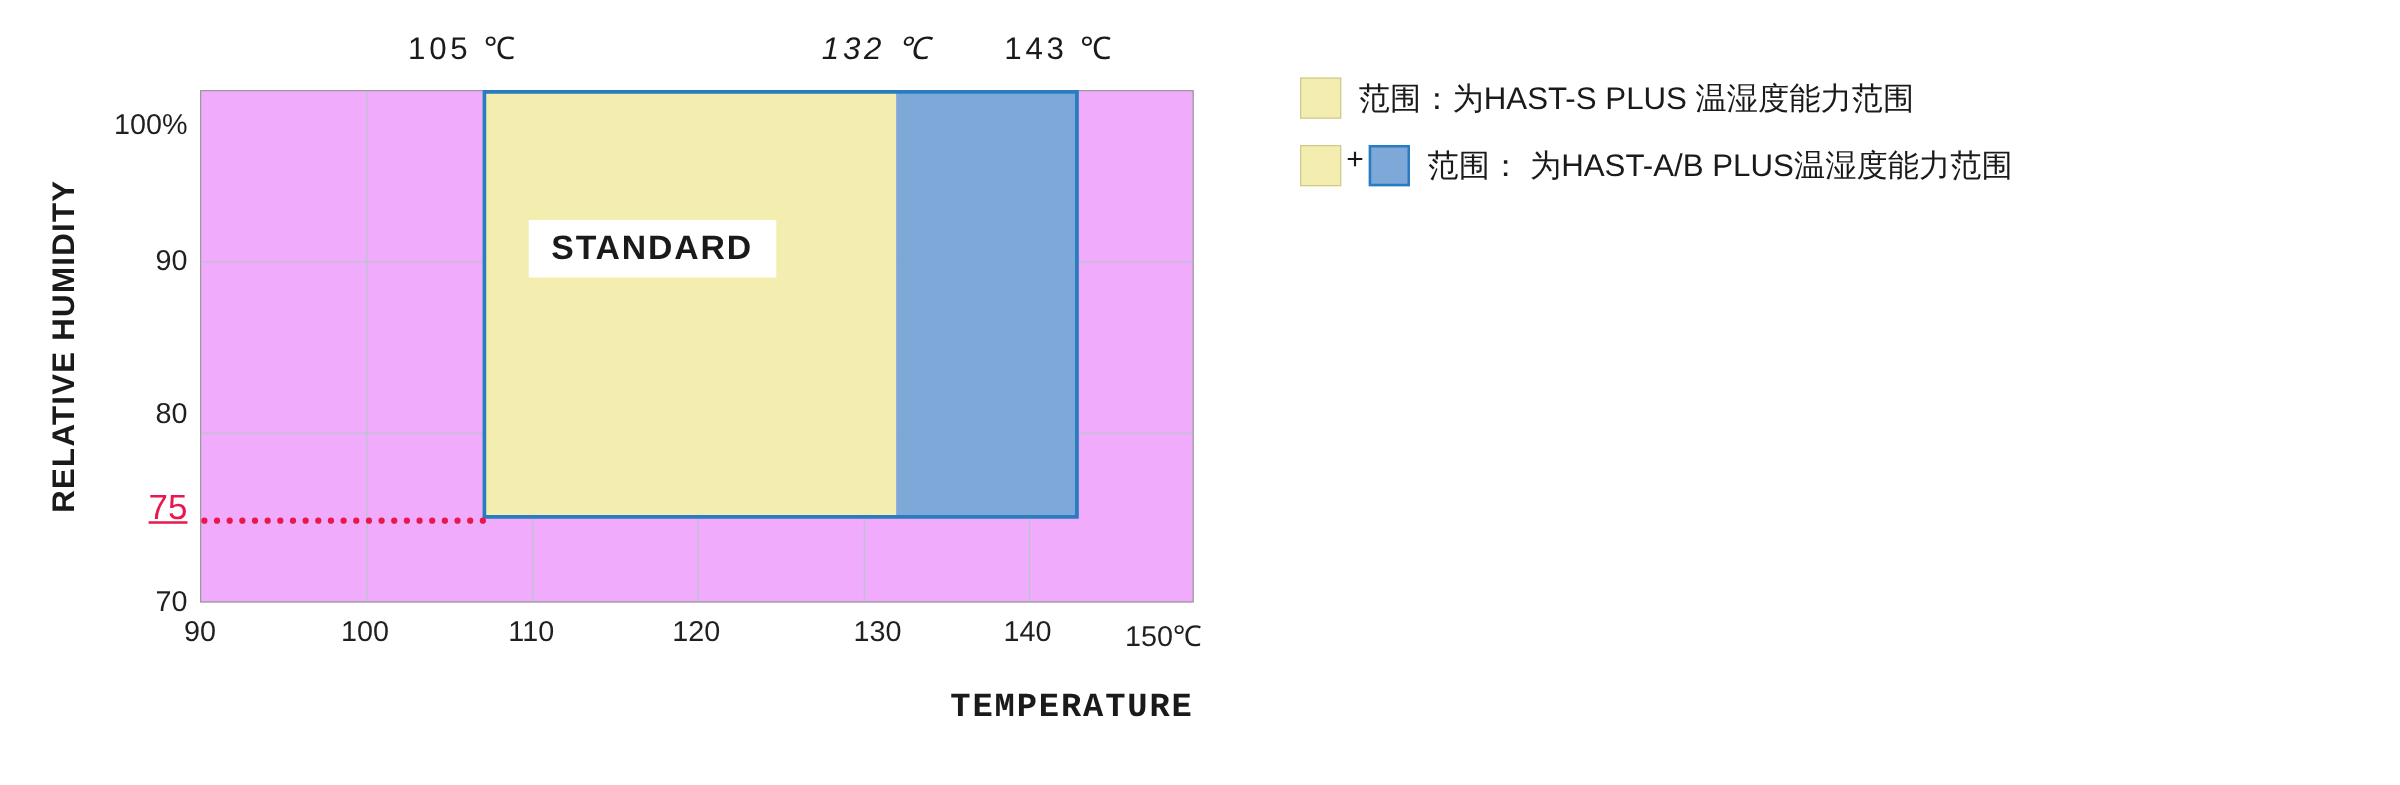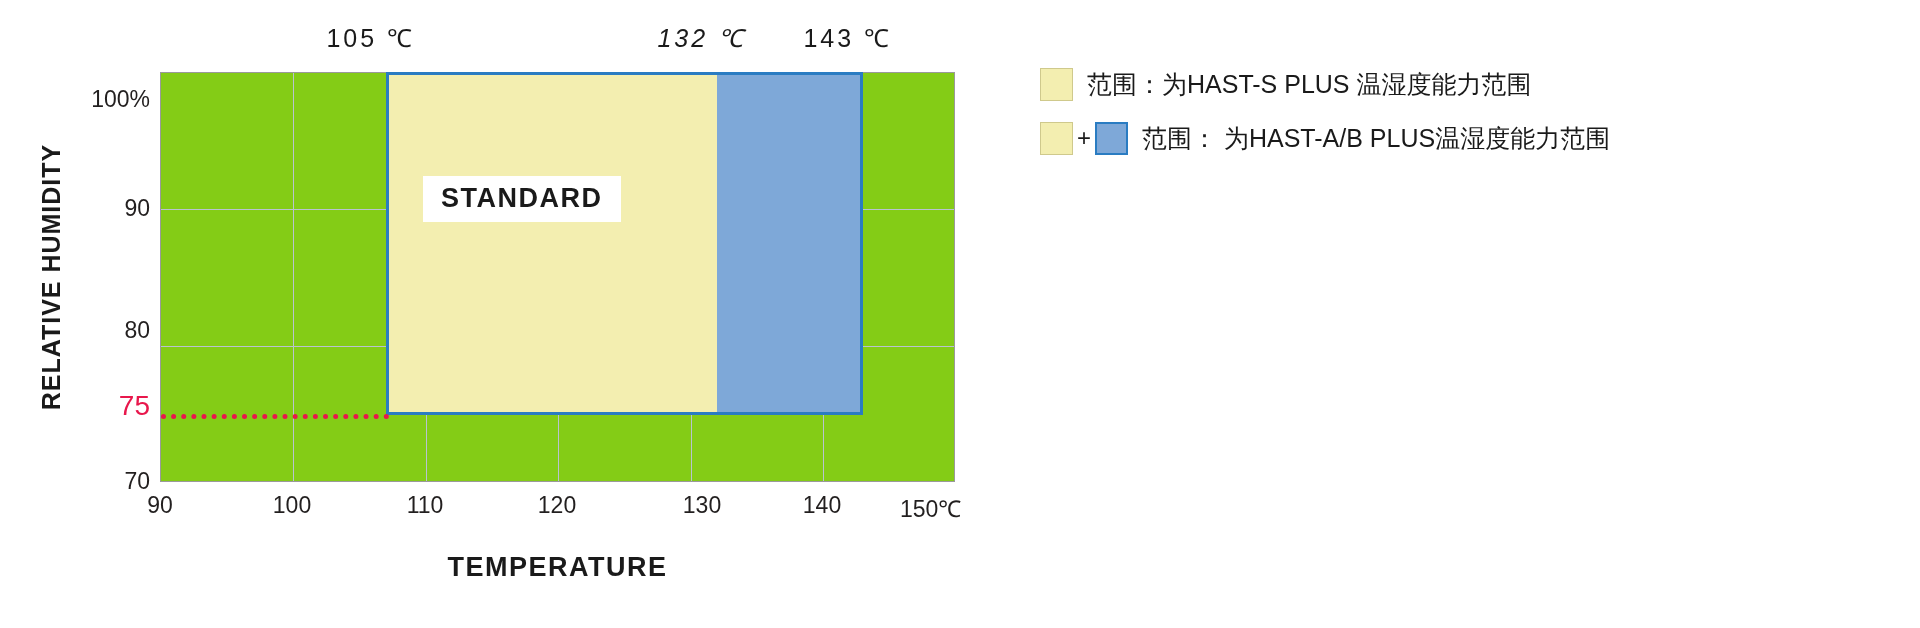--- a/index.html
+++ b/index.html
@@ -15,21 +15,21 @@
   #root{position:absolute;left:0;top:0;width:1920px;height:628px;}
 
   
   #chart-block{position:absolute;left:0;top:0;width:1000px;height:628px;}
 
   
   #plot-area{
     position:absolute;
     left:160px;top:72px;
     width:795px;height:410px;
-    background:#84cc16;
+    background:#f0abfc;
     border:1px solid #9a9a9a;
     box-sizing:border-box;
   }
 
   .gridline-v{position:absolute;top:0;bottom:0;width:1px;background:#b9c3d0;}
   .gridline-h{position:absolute;left:0;right:0;height:1px;background:#b9c3d0;}
 
   
   #band-yellow{
     position:absolute;
@@ -116,37 +116,36 @@
     color:#1a1a1a;
     line-height:34px;
     white-space:nowrap;
     font-family:"Liberation Sans", sans-serif;
   }
 
   #x-axis-title{
     position:absolute;
     left:160px;top:552px;
     width:795px;
-    text-align:center;
+    text-align:right;
     font-size:27px;
     font-weight:bold;
     letter-spacing:1.5px;
     color:#1a1a1a;
-    font-family:Liberation Sans, sans-serif;
+    font-family:Liberation Mono, monospace;
   }
 
   
   #legend{
     position:absolute;
     left:1040px;top:62px;
     width:700px;
   }
   .legend-row{
     display:flex;
-    align-items:center;
     height:44px;
     margin-bottom:10px;
   }
   .swatch{
     width:33px;height:33px;
     box-sizing:border-box;
     flex:0 0 auto;
   }
   .swatch.yellow{background:#f3eeb0;border:1px solid #cfc98c;}
   .swatch.blue{background:#7ea8d8;border:2px solid #2a7cc2;}
@@ -176,21 +175,21 @@
     <div class="top-callout" style="left:546px;top:20px;width:200px;font-style:italic;">132 ℃</div>
     <div class="top-callout" style="left:692px;top:20px;width:200px;">143 ℃</div>
 
     <div id="y-axis-title" style="left:34px;top:482px;">
       <span>RELATIVE HUMIDITY</span>
     </div>
 
     <div class="ylabel" style="top:58px;width:150px;left:0px;margin-top:28px;">100%</div>
     <div class="ylabel" style="top:195px;width:150px;left:0px;">90</div>
     <div class="ylabel" style="top:317px;width:150px;left:0px;">80</div>
-    <div class="ylabel highlight" style="top:390px;width:150px;left:0px;">75</div>
+    <div class="ylabel highlight" style="top:390px;width:150px;left:0px;text-decoration:underline;">75</div>
     <div class="ylabel" style="top:468px;width:150px;left:0px;">70</div>
 
     <div id="plot-area">
 
       <div class="gridline-v" style="left:132px;"></div>
       <div class="gridline-v" style="left:265px;"></div>
       <div class="gridline-v" style="left:397px;"></div>
       <div class="gridline-v" style="left:530px;"></div>
       <div class="gridline-v" style="left:662px;"></div>
 

